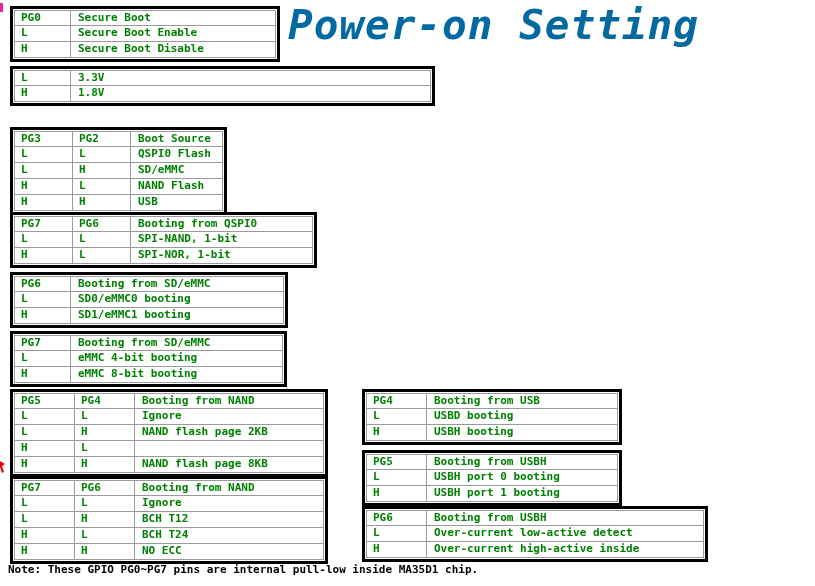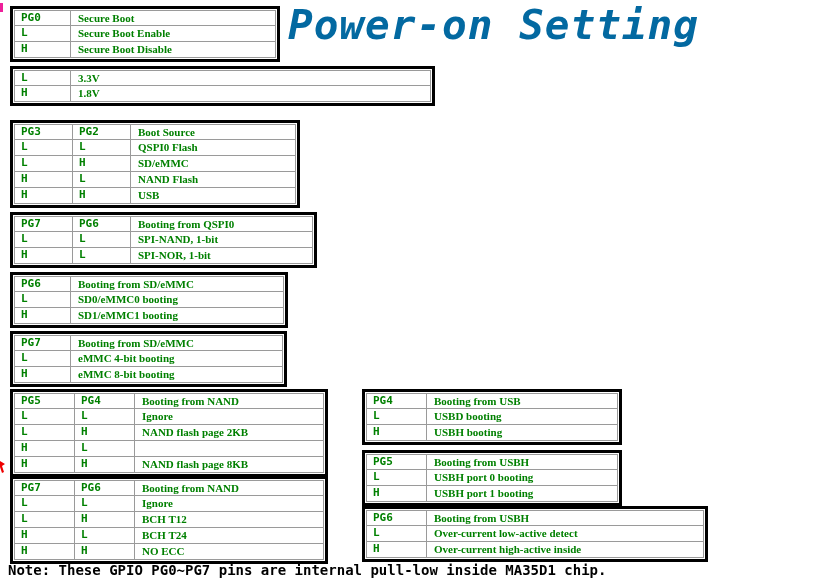--- a/index.html
+++ b/index.html
@@ -70,35 +70,34 @@
     overflow: hidden;
     display: block;
   }
   .pg-cell.sig {
     border-right: 1px solid #9a9a9a;
     flex: 0 0 auto;
   }
   .pg-cell.desc {
     flex: 1 1 auto;
     padding-left: 7px;
-    font-family: Liberation Serif, serif;
   }
 
   
   .w-sig-1 { width: 56px; }
   .w-sig-2 { width: 58px; }
   .w-sig-3 { width: 60px; }
 
   
   .note {
     position: absolute;
     left: 8px;
     top: 562px;
     font-family: "DejaVu Sans Mono", "Liberation Mono", monospace;
-    font-size: 14px;
+    font-size: 11px;
     font-weight: bold;
     color: #000000;
     white-space: nowrap;
     line-height: 16px;
   }
 
   
   .mark-magenta {
     position: absolute;
     left: 0px;
@@ -150,21 +149,21 @@
       <div class="pg-table" style="left: 10px; top: 66px; width: 425px;">
         <div class="pg-row">
           <span class="pg-cell sig w-sig-1">L</span>
           <span class="pg-cell desc">3.3V</span>
         </div>
         <div class="pg-row">
           <span class="pg-cell sig w-sig-1">H</span>
           <span class="pg-cell desc">1.8V</span>
         </div>
       </div>
-      <div class="pg-table" style="left: 10px; top: 120px; width: 290px;">
+      <div class="pg-table" style="left: 10px; top: 127px; width: 217px;">
         <div class="pg-row">
           <span class="pg-cell sig w-sig-2">PG3</span>
           <span class="pg-cell sig w-sig-2">PG2</span>
           <span class="pg-cell desc">Boot Source</span>
         </div>
         <div class="pg-row">
           <span class="pg-cell sig w-sig-2">L</span>
           <span class="pg-cell sig w-sig-2">L</span>
           <span class="pg-cell desc">QSPI0 Flash</span>
         </div>

